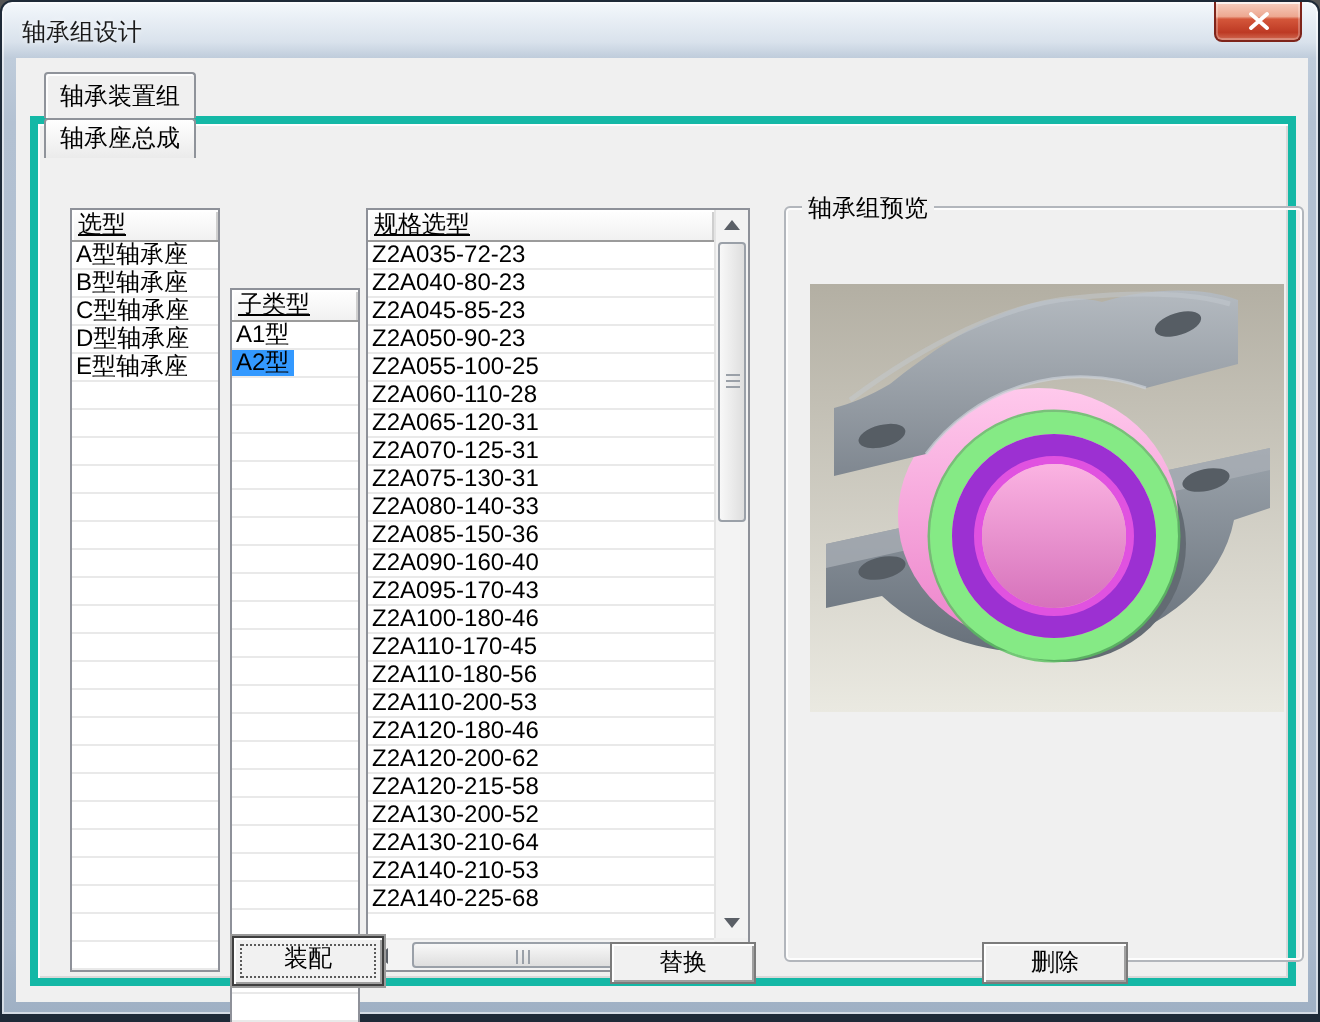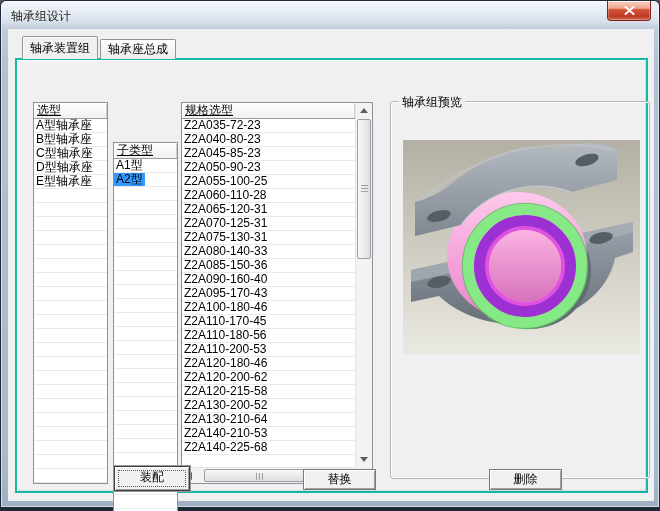--- a/index.html
+++ b/index.html
@@ -11,28 +11,28 @@
   .titlebar{position:absolute;left:0;top:0;right:0;height:28px;}
   .title-text{position:absolute;left:10px;top:7px;font-size:12px;color:#1a1a1a;text-shadow:0 0 3px rgba(255,255,255,.9);text-align:right;}
   .close-btn{position:absolute;right:8px;top:0;width:44px;height:20px;cursor:default;
        background:linear-gradient(#f7cfc0 0%,#eda891 38%,#d4563a 45%,#bd3a24 80%,#d06a52 100%);
        border:1px solid #7e241a;border-top:none;border-radius:0 0 4px 4px;
        box-shadow:inset 0 1px 0 rgba(255,255,255,.65),inset 0 0 0 1px rgba(255,255,255,.25);
        display:flex;align-items:center;justify-content:center;}
   .client{position:absolute;left:7px;top:28px;width:646px;height:472px;background:#f0f0f0;}
 
   
-  .tabs{position:absolute;left:14px;top:7px;height:23px;display:flex;align-items:flex-end;z-index:3;}
+  .tabs{position:absolute;left:14px;top:7px;height:23px;display:flex;align-items:flex-end;z-index:3;flex-direction:column;}
   .tab{height:20px;line-height:19px;padding:0 7px;font-size:12px;color:#000;
        background:linear-gradient(#ffffff,#ebebeb);
        border:1px solid #8f939a;border-bottom:none;border-radius:2px 2px 0 0;margin-right:2px;}
   .tab.active{height:23px;line-height:22px;background:#f0f0f0;position:relative;z-index:4;
        box-shadow:inset 1px 1px 0 #fdfdfd;}
   .page{position:absolute;left:7px;top:29px;width:633px;height:435px;background:#f0f0f0;
-       border:2px solid #14b8a6;box-shadow:inset 1px 1px 0 #fdfdfd,inset -1px -1px 0 #d9d9d9;z-index:1;text-decoration:underline;}
+       border:4px solid #14b8a6;box-shadow:inset 1px 1px 0 #fdfdfd,inset -1px -1px 0 #d9d9d9;z-index:1;text-decoration:underline;}
 
   
   .listctl{position:absolute;top:42px;height:382px;background:#fff;border:1px solid #8e9199;}
   .lhead{position:absolute;left:0;top:0;right:0;height:16px;font-size:12px;line-height:15px;
        padding:0 3px;color:#000;text-decoration:underline;white-space:nowrap;overflow:hidden;
        background:linear-gradient(#ffffff,#f1f1f1);
        border-bottom:1px solid #9b9b9b;box-shadow:inset 1px 1px 0 #fff,inset -1px 0 0 #cfcfcf;}
   .listbody{position:absolute;left:0;top:16px;right:0;bottom:0;overflow:hidden;
        background:repeating-linear-gradient(to bottom,#ffffff 0 13px,#e9e9e9 13px 14px);}
   .lrow{height:14px;line-height:13px;font-size:12px;white-space:nowrap;color:#000;}

